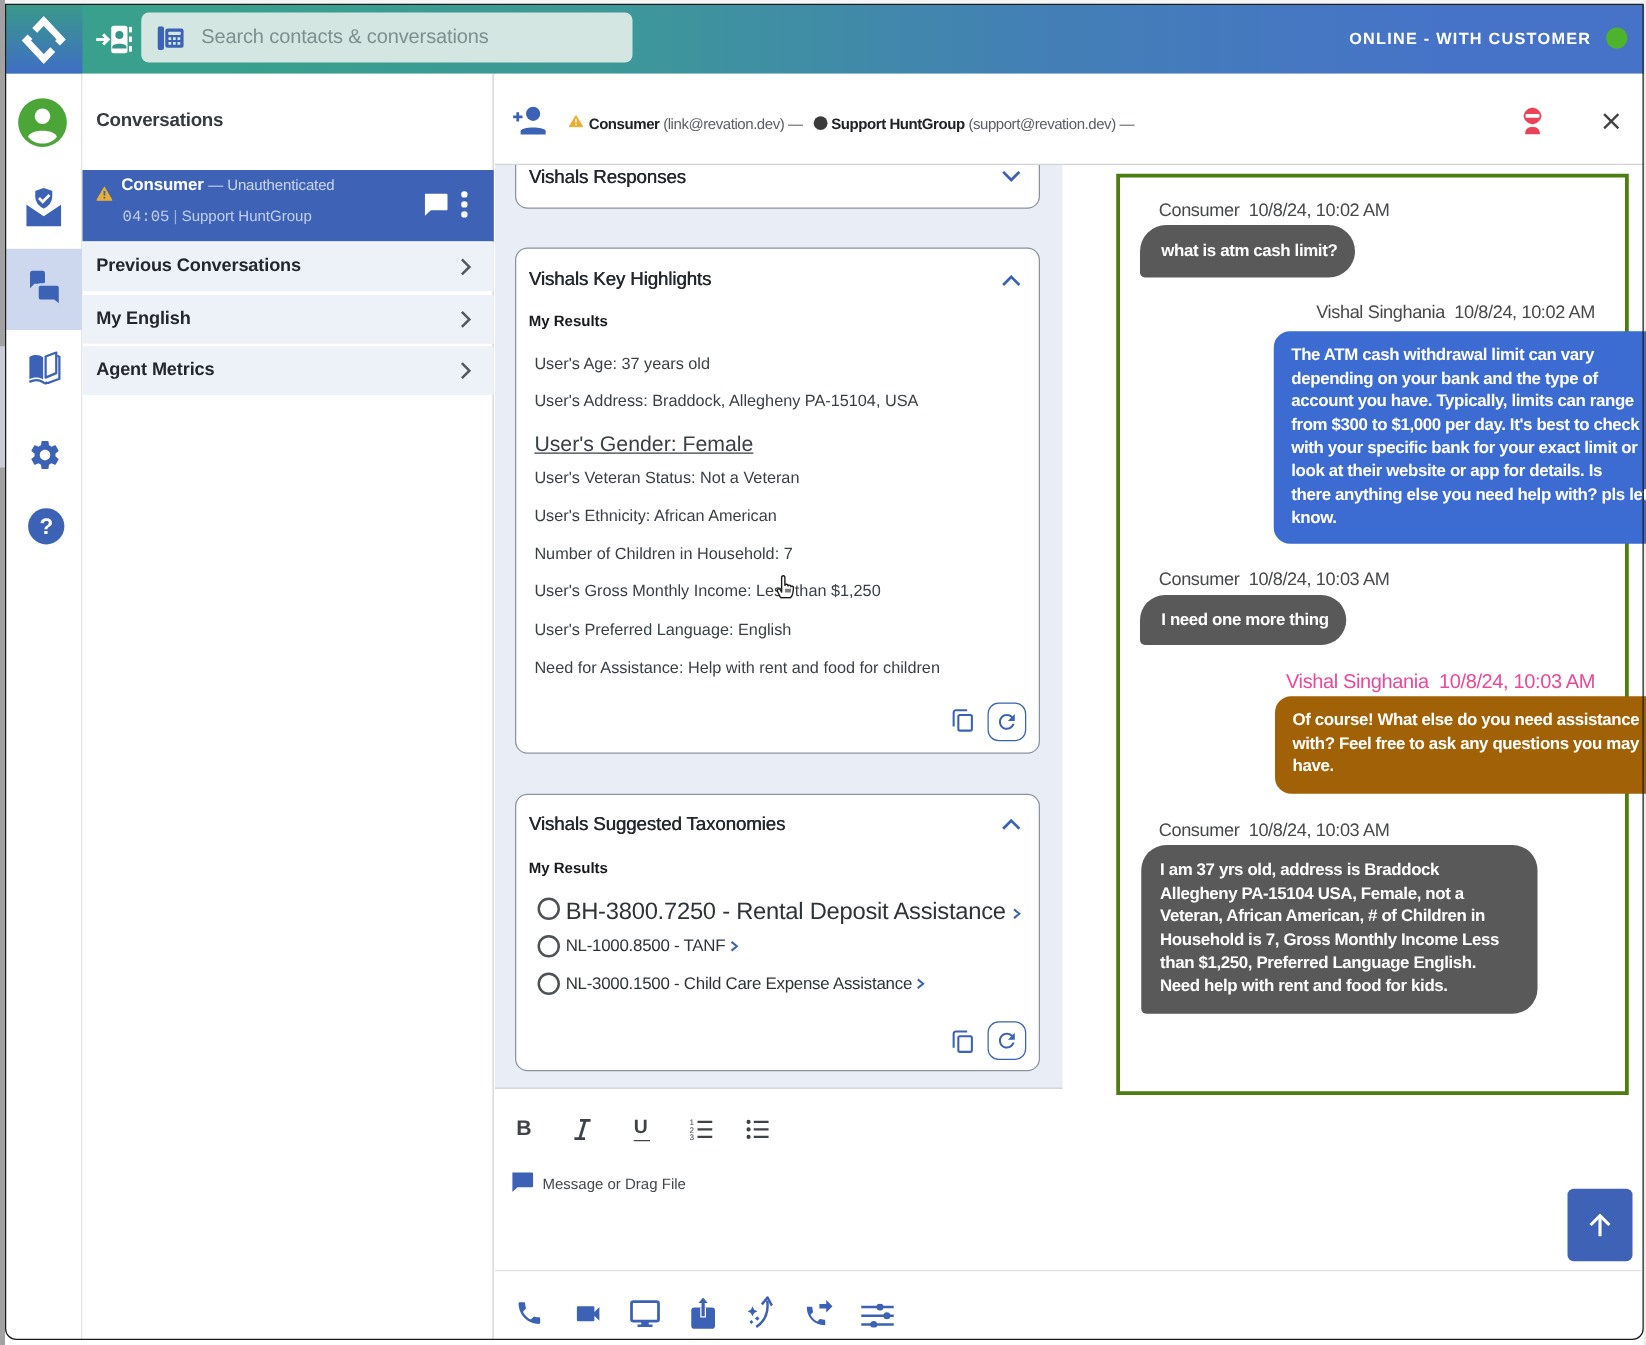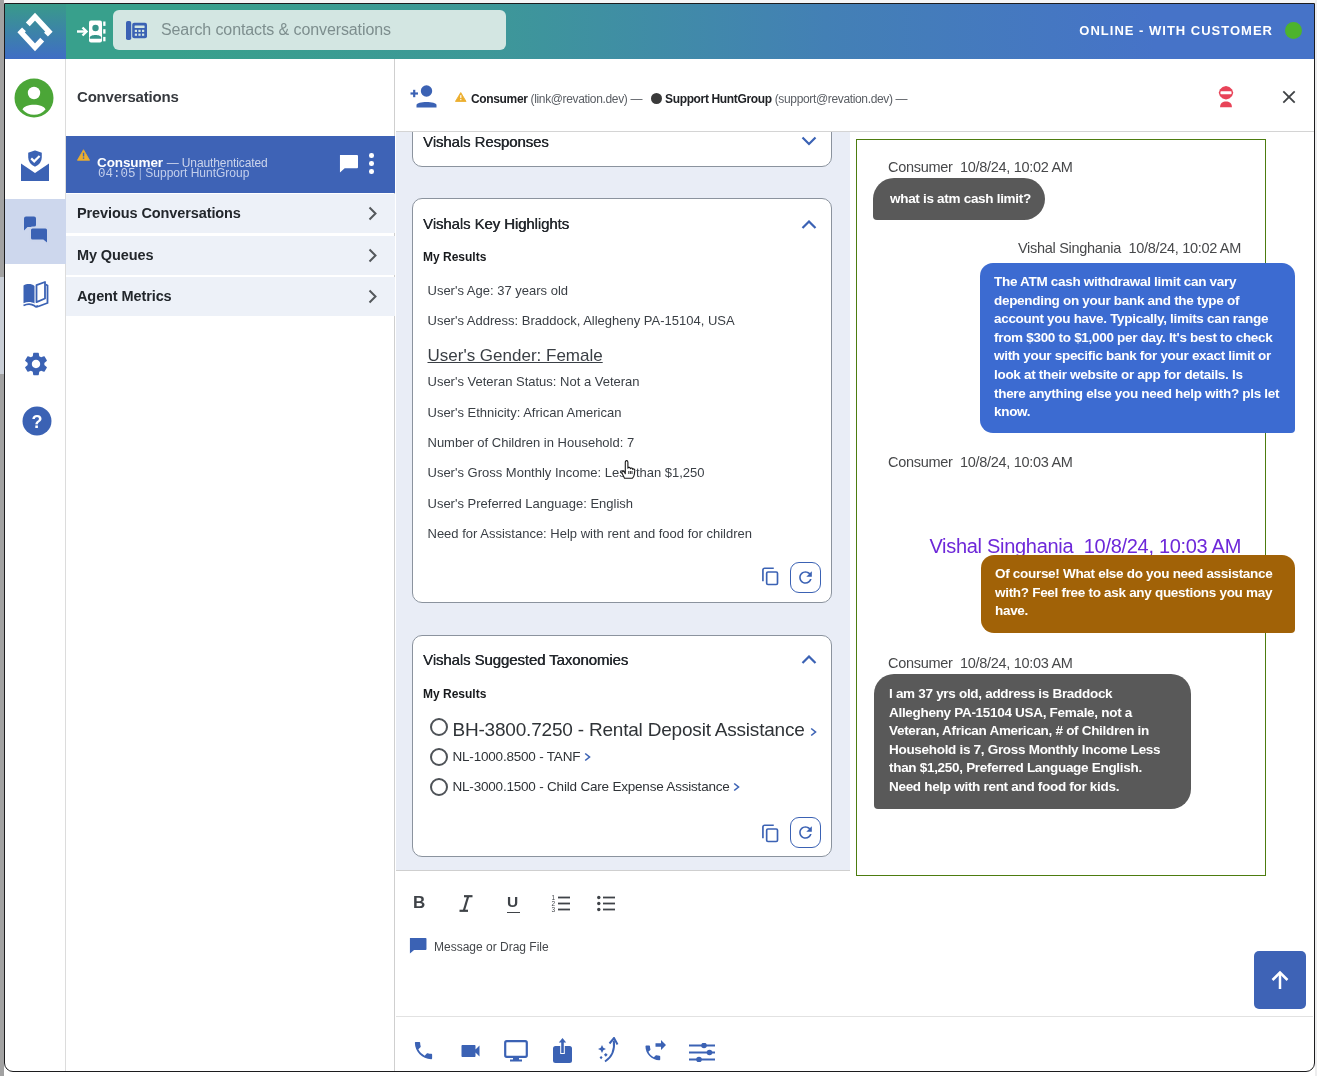--- a/index.html
+++ b/index.html
@@ -94,37 +94,37 @@
 </svg>
 
 <div class="abs" style="left:66px;top:59px;width:329px;height:1013px;background:#fff;border-right:1px solid #cfcfcf;"></div>
 <div class="abs" style="left:77px;top:88px;font-size:15px;letter-spacing:-0.2px;font-weight:bold;color:#36393e;">Conversations</div>
 <div class="abs" style="left:66px;top:136px;width:329px;height:57px;background:#3e63b6;"></div>
 <svg class="svgic" style="left:77px;top:149px;" width="13" height="12" viewBox="0 0 16 14">
  <path d="M8,0.5 L15.5,13.5 H0.5 Z" fill="#ecae2f" stroke="#ecae2f" stroke-width="1" stroke-linejoin="round"></path>
  <rect x="7.2" y="4.2" width="1.7" height="4.6" fill="#3e63b6"></rect>
     <rect x="7.2" y="10" width="1.7" height="1.7" fill="#3e63b6"></rect>
 </svg>
-<div class="abs" style="left:97px;top:155px;font-size:13.5px;letter-spacing:-0.1px;color:#fff;"><b>Consumer</b> <span style="color:#ccd5ec;font-size:12px;">— Unauthenticated</span></div>
+<div class="abs" style="left:97px;top:140px;font-size:13.5px;letter-spacing:-0.1px;color:#fff;"><b>Consumer</b> <span style="color:#ccd5ec;font-size:12px;">— Unauthenticated</span></div>
 <div class="abs" style="left:98px;top:166px;font-size:12px;color:#c3cfec;"><span style="font-family:'Liberation Mono',monospace;font-size:12.5px;">04:05</span> <span style="color:#9fb2dd;">|</span> Support HuntGroup</div>
 <svg class="svgic" style="left:339px;top:154px;" width="20" height="20" viewBox="0 0 20 20">
  <path d="M1,1 h18 a1,1 0 0 1 1,1 v12 a1,1 0 0 1 -1,1 h-13 l-5,4.5 z" fill="#fff" transform="scale(0.95)"></path>
 </svg>
 <div class="abs" style="left:369px;top:153px;width:5px;">
  <div style="width:4.6px;height:4.6px;border-radius:50%;background:#fff;margin-bottom:3.6px;"></div>
  <div style="width:4.6px;height:4.6px;border-radius:50%;background:#fff;margin-bottom:3.6px;"></div>
  <div style="width:4.6px;height:4.6px;border-radius:50%;background:#fff;"></div>
 </div>
 <div class="abs" style="left:66px;top:194px;width:329px;height:39px;background:#edf1f8;"></div>
 <div class="abs" style="left:77px;top:194px;height:55px;line-height:39px;font-size:14.5px;letter-spacing:-0.1px;font-weight:bold;color:#23272c;">Previous Conversations</div>
 <svg class="svgic" style="left:368px;top:206px;" width="9" height="15" viewBox="0 0 9 15">
     <polyline points="1.5,1.5 7.5,7.5 1.5,13.5" fill="none" stroke="#54585c" stroke-width="2"></polyline>
   </svg>
 <div class="abs" style="left:66px;top:236px;width:329px;height:39px;background:#edf1f8;"></div>
-<div class="abs" style="left:77px;top:236px;height:39px;line-height:39px;font-size:14.5px;letter-spacing:-0.1px;font-weight:bold;color:#23272c;">My Queues</div>
+<div class="abs" style="left:77px;top:236px;height:39px;line-height:39px;font-size:14.5px;letter-spacing:-0.1px;font-weight:bold;color:#23272c;">My English</div>
 <svg class="svgic" style="left:368px;top:248px;" width="9" height="15" viewBox="0 0 9 15">
     <polyline points="1.5,1.5 7.5,7.5 1.5,13.5" fill="none" stroke="#54585c" stroke-width="2"></polyline>
   </svg>
 <div class="abs" style="left:66px;top:277px;width:329px;height:39px;background:#edf1f8;"></div>
 <div class="abs" style="left:77px;top:277px;height:28px;line-height:39px;font-size:14.5px;letter-spacing:-0.1px;font-weight:bold;color:#23272c;">Agent Metrics</div>
 <svg class="svgic" style="left:368px;top:289px;" width="9" height="15" viewBox="0 0 9 15">
     <polyline points="1.5,1.5 7.5,7.5 1.5,13.5" fill="none" stroke="#54585c" stroke-width="2"></polyline>
   </svg>
 
 <div class="abs" style="left:396px;top:59px;width:919px;height:73px;background:#fff;border-bottom:1px solid #d4d4d4;"></div>
@@ -314,25 +314,26 @@
       <line x1="1" y1="9.5" x2="27" y2="9.5"></line>
       <line x1="1" y1="16.5" x2="27" y2="16.5"></line>
     </g>
  <g fill="#3b62b4">
       <circle cx="16" cy="2.5" r="2.8"></circle>
       <circle cx="21.5" cy="9.5" r="2.8"></circle>
       <circle cx="11" cy="16.5" r="2.8"></circle>
     </g>
 </svg>
 
-<div class="abs" style="left:856px;top:139px;width:410px;height:737px;border:1px solid #4d7c0f;background:#fff;z-index:5;">
+<div class="abs" style="left:893px;top:139px;width:410px;height:737px;border:3px solid #4d7c0f;background:#fff;z-index:5;">
  <div class="abs" style="left:31px;top:19px;font-size:14.5px;letter-spacing:-0.3px;color:#47484a;">Consumer&nbsp; 10/8/24, 10:02 AM</div>
  <div class="abs" style="left:16px;top:38px;width:172px;height:42px;background:#595959;border-radius:21px 21px 21px 4px;color:#fff;font-size:13.5px;font-weight:bold;letter-spacing:-0.3px;white-space:nowrap;line-height:42px;padding-left:17px;">what is atm cash limit?</div>
  <div class="abs" style="right:24px;top:100px;font-size:14.5px;letter-spacing:-0.3px;color:#47484a;">Vishal Singhania&nbsp; 10/8/24, 10:02 AM</div>
  <div class="abs" style="left:123px;top:123px;width:315px;height:170px;background:#3c6bd1;border-radius:13px 13px 4px 13px;color:#fff;font-size:13.5px;font-weight:bold;letter-spacing:-0.3px;white-space:nowrap;line-height:18.6px;padding:10px 14px;">The ATM cash withdrawal limit can vary<br>depending on your bank and the type of<br>account you have. Typically, limits can range<br>from $300 to $1,000 per day. It's best to check<br>with your specific bank for your exact limit or<br>look at their website or app for details. Is<br>there anything else you need help with? pls let<br>know.</div>
  <div class="abs" style="left:31px;top:314px;font-size:14.5px;letter-spacing:-0.3px;color:#47484a;">Consumer&nbsp; 10/8/24, 10:03 AM</div>
- <div class="abs" style="right:24px;top:395px;font-size:20px;letter-spacing:-0.3px;color:#6d28d9;">Vishal Singhania&nbsp; 10/8/24, 10:03 AM</div>
+ <div class="abs" style="left:16px;top:334px;width:165px;height:40px;background:#595959;border-radius:20px 20px 20px 4px;color:#fff;font-size:13.5px;font-weight:bold;letter-spacing:-0.3px;white-space:nowrap;line-height:40px;padding-left:17px;">I need one more thing</div>
+ <div class="abs" style="right:24px;top:395px;font-size:16px;letter-spacing:-0.3px;color:#ec4899;">Vishal Singhania&nbsp; 10/8/24, 10:03 AM</div>
  <div class="abs" style="left:124px;top:415px;width:314px;height:78px;background:#a16207;border-radius:13px 13px 4px 13px;color:#fff;font-size:13.5px;font-weight:bold;letter-spacing:-0.3px;white-space:nowrap;line-height:18.6px;padding:10px 14px;">Of course! What else do you need assistance<br>with? Feel free to ask any questions you may<br>have.</div>
  <div class="abs" style="left:31px;top:515px;font-size:14.5px;letter-spacing:-0.3px;color:#47484a;">Consumer&nbsp; 10/8/24, 10:03 AM</div>
  <div class="abs" style="left:17px;top:534px;width:317px;height:135px;background:#595959;border-radius:20px 20px 20px 4px;color:#fff;font-size:13.5px;font-weight:bold;letter-spacing:-0.3px;white-space:nowrap;line-height:18.6px;padding:11px 15px;">I am 37 yrs old, address is Braddock<br>Allegheny PA-15104 USA, Female, not a<br>Veteran, African American, # of Children in<br>Household is 7, Gross Monthly Income Less<br>than $1,250, Preferred Language English.<br>Need help with rent and food for kids.</div>
 </div>
 
 <div class="abs" style="left:3.5px;top:2.5px;width:1311px;height:1069.5px;border:1.5px solid #1c1c1e;border-radius:0 0 9px 9px;z-index:50;pointer-events:none;"></div>
 
 </body></html>

